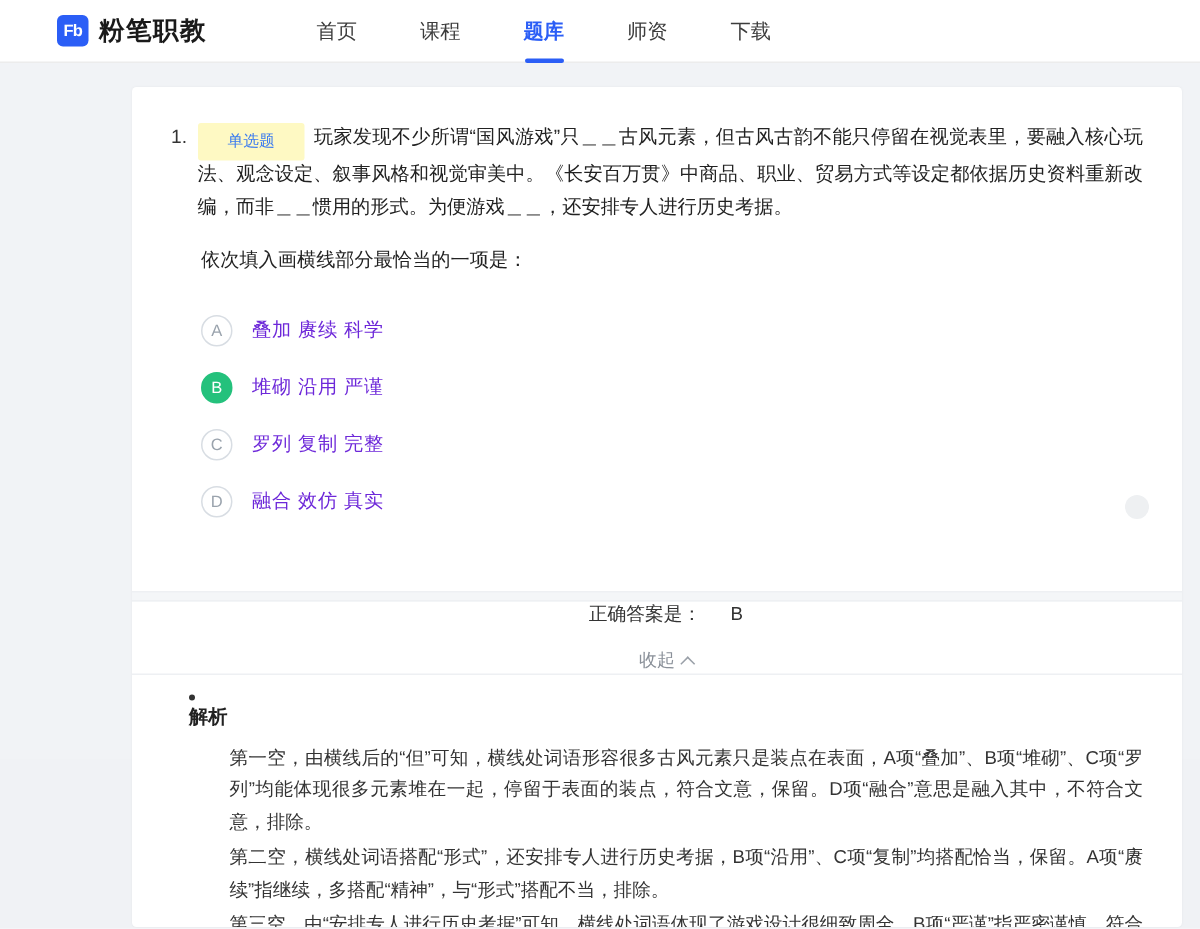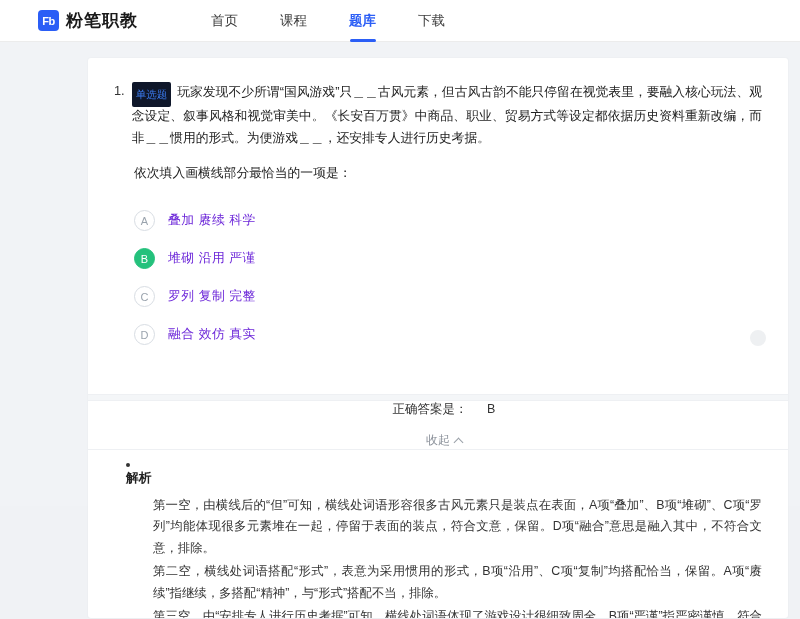--- a/index.html
+++ b/index.html
@@ -105,24 +105,24 @@
     color: #262626;
     line-height: 22px;
   }
   .q-number {
     color: #333;
     margin-right: 7px;
     flex: 0 0 auto;
   }
   .q-tag {
     display: inline-block;
-    background: #0f172a;
+    background: #fef9c3;
     color: #3b7bf0;
     font-size: 10.5px;
-    padding: 1px 4px;
+    padding: 1px 20px;
     border-radius: 2px;
     margin-right: 6px;
     position: relative;
     top: 2px;
     white-space: nowrap;
   }
   .q-text {
     color: #222;
     font-size: 12.8px;
     line-height: 22.5px;
@@ -260,20 +260,21 @@
 
   <div class="topnav">
     <div class="brand">
       <div class="brand-logo">Fb</div>
       <div class="brand-name">粉笔职教</div>
     </div>
     <div class="nav-items">
       <div class="nav-item">首页</div>
       <div class="nav-item">课程</div>
       <div class="nav-item active">题库</div>
+      <div class="nav-item">师资</div>
       <div class="nav-item">下载</div>
     </div>
   </div>
 
   <div class="card">
 
     <div class="question-block">
       <div class="q-head">
         <span class="q-number">1.</span>
         <span class="q-text"><span class="q-tag">单选题</span><span>玩家发现不少所谓“国风游戏”只＿＿古风元素，但古风古韵不能只停留在视觉表里，要融入核心玩法、观念设定、叙事风格和视觉审美中。《长安百万贯》中商品、职业、贸易方式等设定都依据历史资料重新改编，而非＿＿惯用的形式。为便游戏＿＿，还安排专人进行历史考据。</span></span>
@@ -315,20 +316,20 @@
       </div>
     </div>
 
     <div class="analysis-wrap">
       <div class="analysis-title">
         <span class="bullet"></span>
         <span>解析</span>
       </div>
       <div class="analysis-body">
         <p>第一空，由横线后的“但”可知，横线处词语形容很多古风元素只是装点在表面，A项“叠加”、B项“堆砌”、C项“罗列”均能体现很多元素堆在一起，停留于表面的装点，符合文意，保留。D项“融合”意思是融入其中，不符合文意，排除。</p>
-        <p>第二空，横线处词语搭配“形式”，表意为采用惯用的形式，B项“沿用”、C项“复制”均搭配恰当，保留。A项“赓续”指继续，多搭配“精神”，与“形式”搭配不当，排除。</p>
+        <p>第二空，横线处词语搭配“形式”，还安排专人进行历史考据，B项“沿用”、C项“复制”均搭配恰当，保留。A项“赓续”指继续，多搭配“精神”，与“形式”搭配不当，排除。</p>
         <p>第三空，由“安排专人进行历史考据”可知，横线处词语体现了游戏设计很细致周全，B项“严谨”指严密谨慎，符合文意，当选。C项“完整”指具有或保持着应有的各部分，与文意不符，排除。</p>
 
       </div>
     </div>
 
   </div>
 </div>
 
 </body></html>

